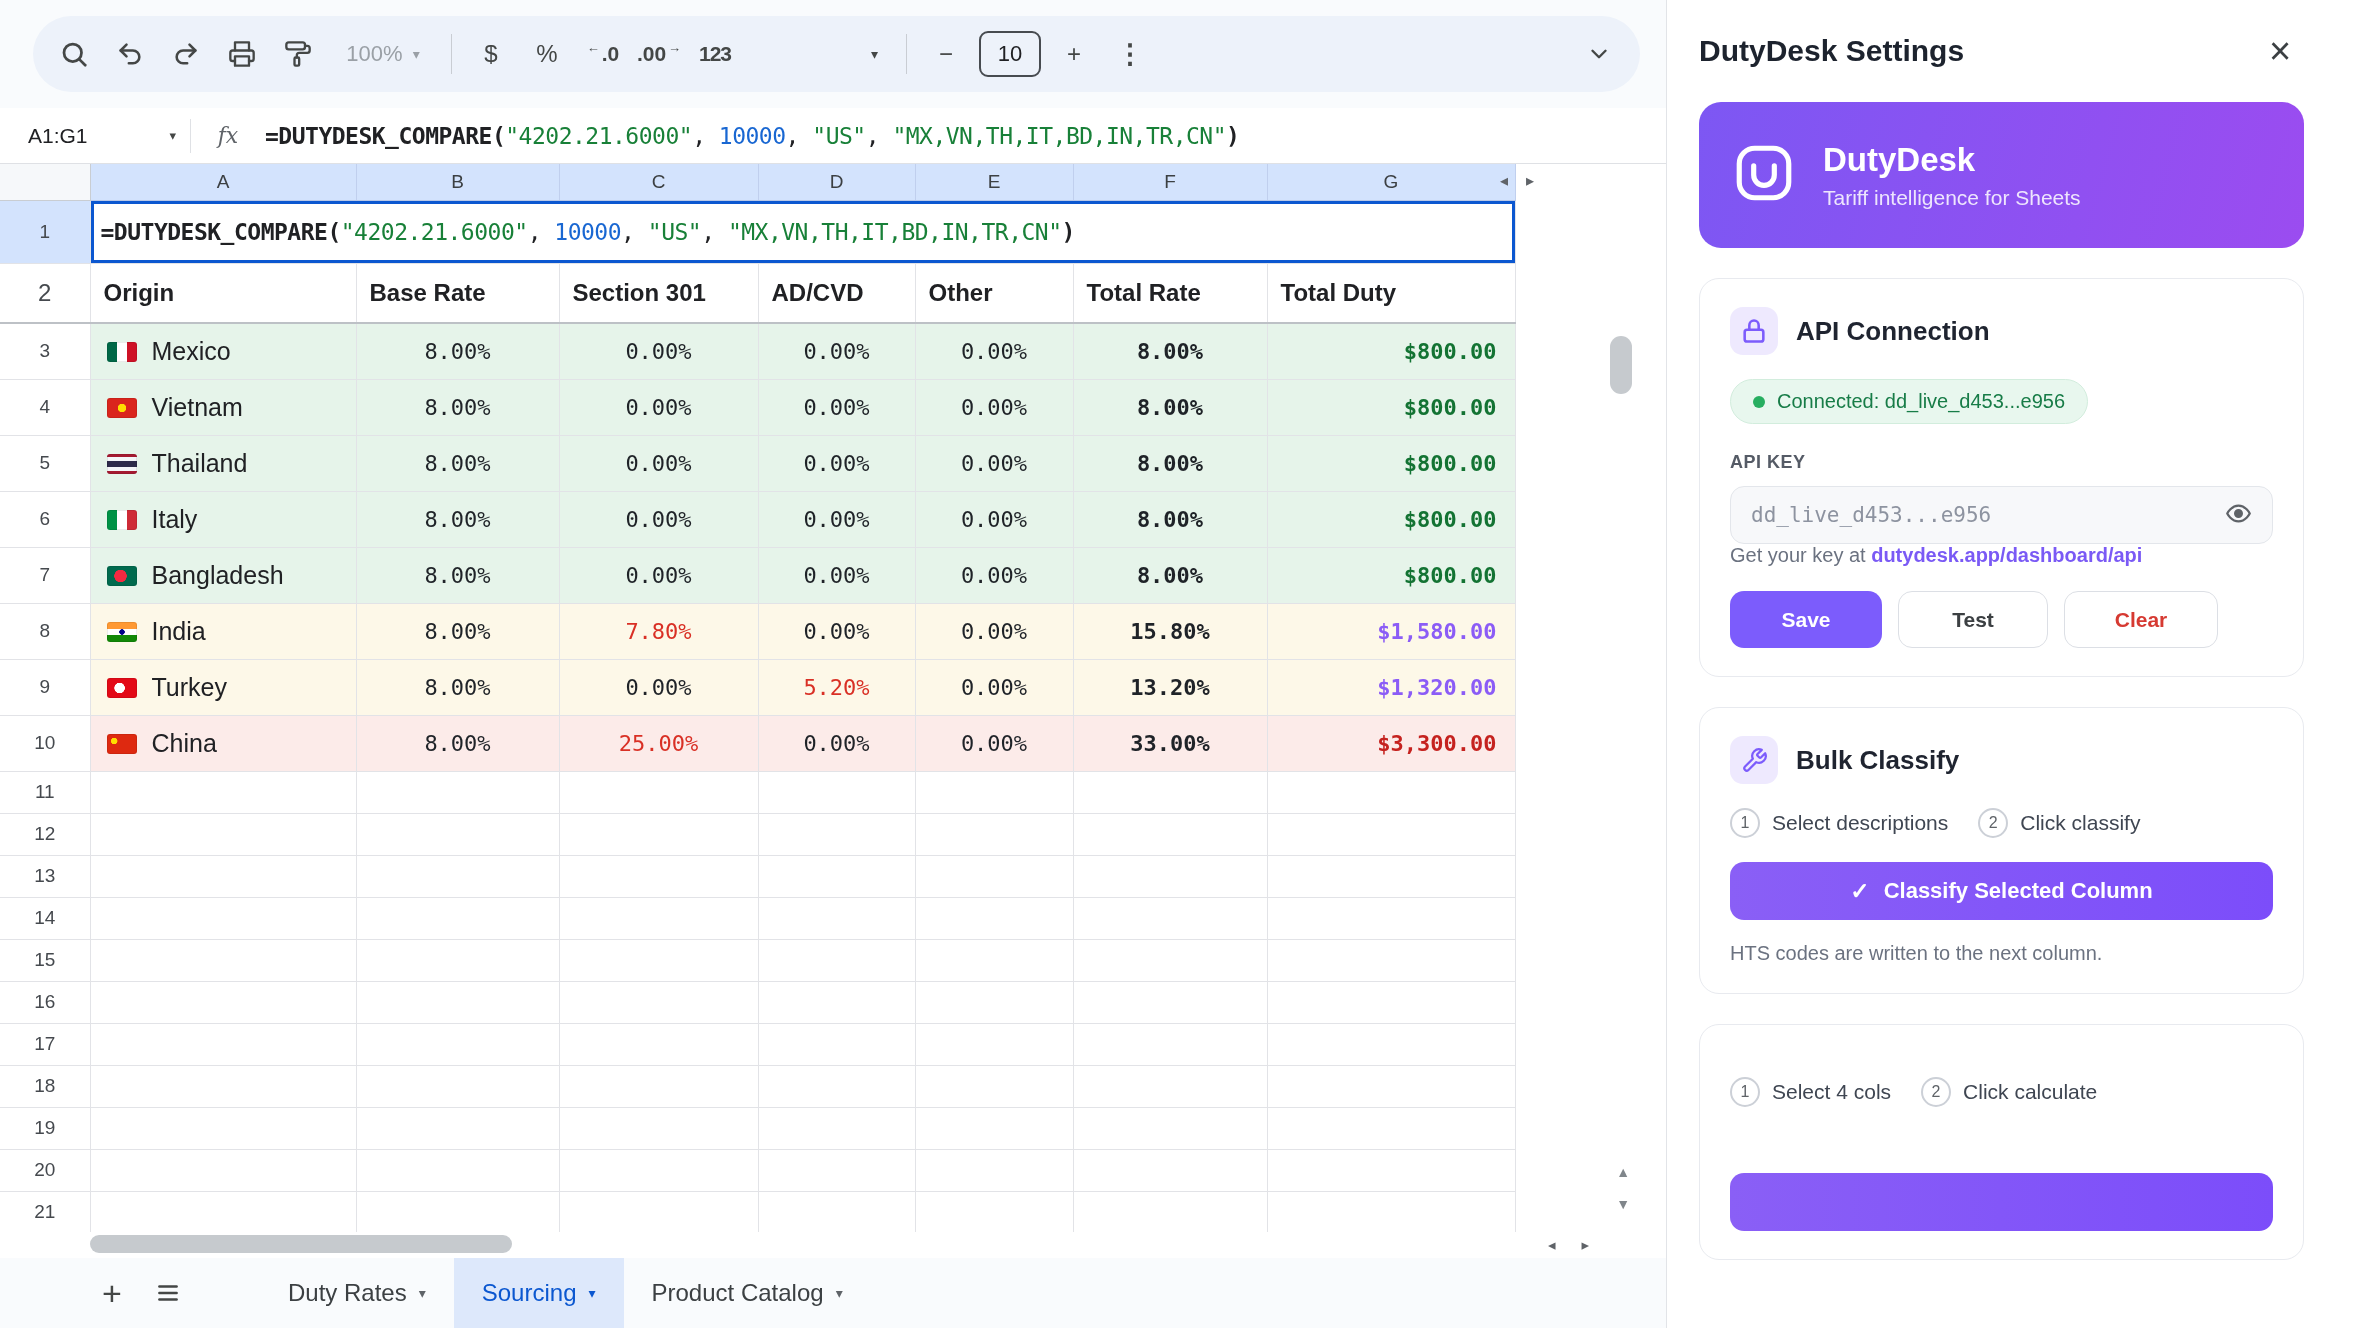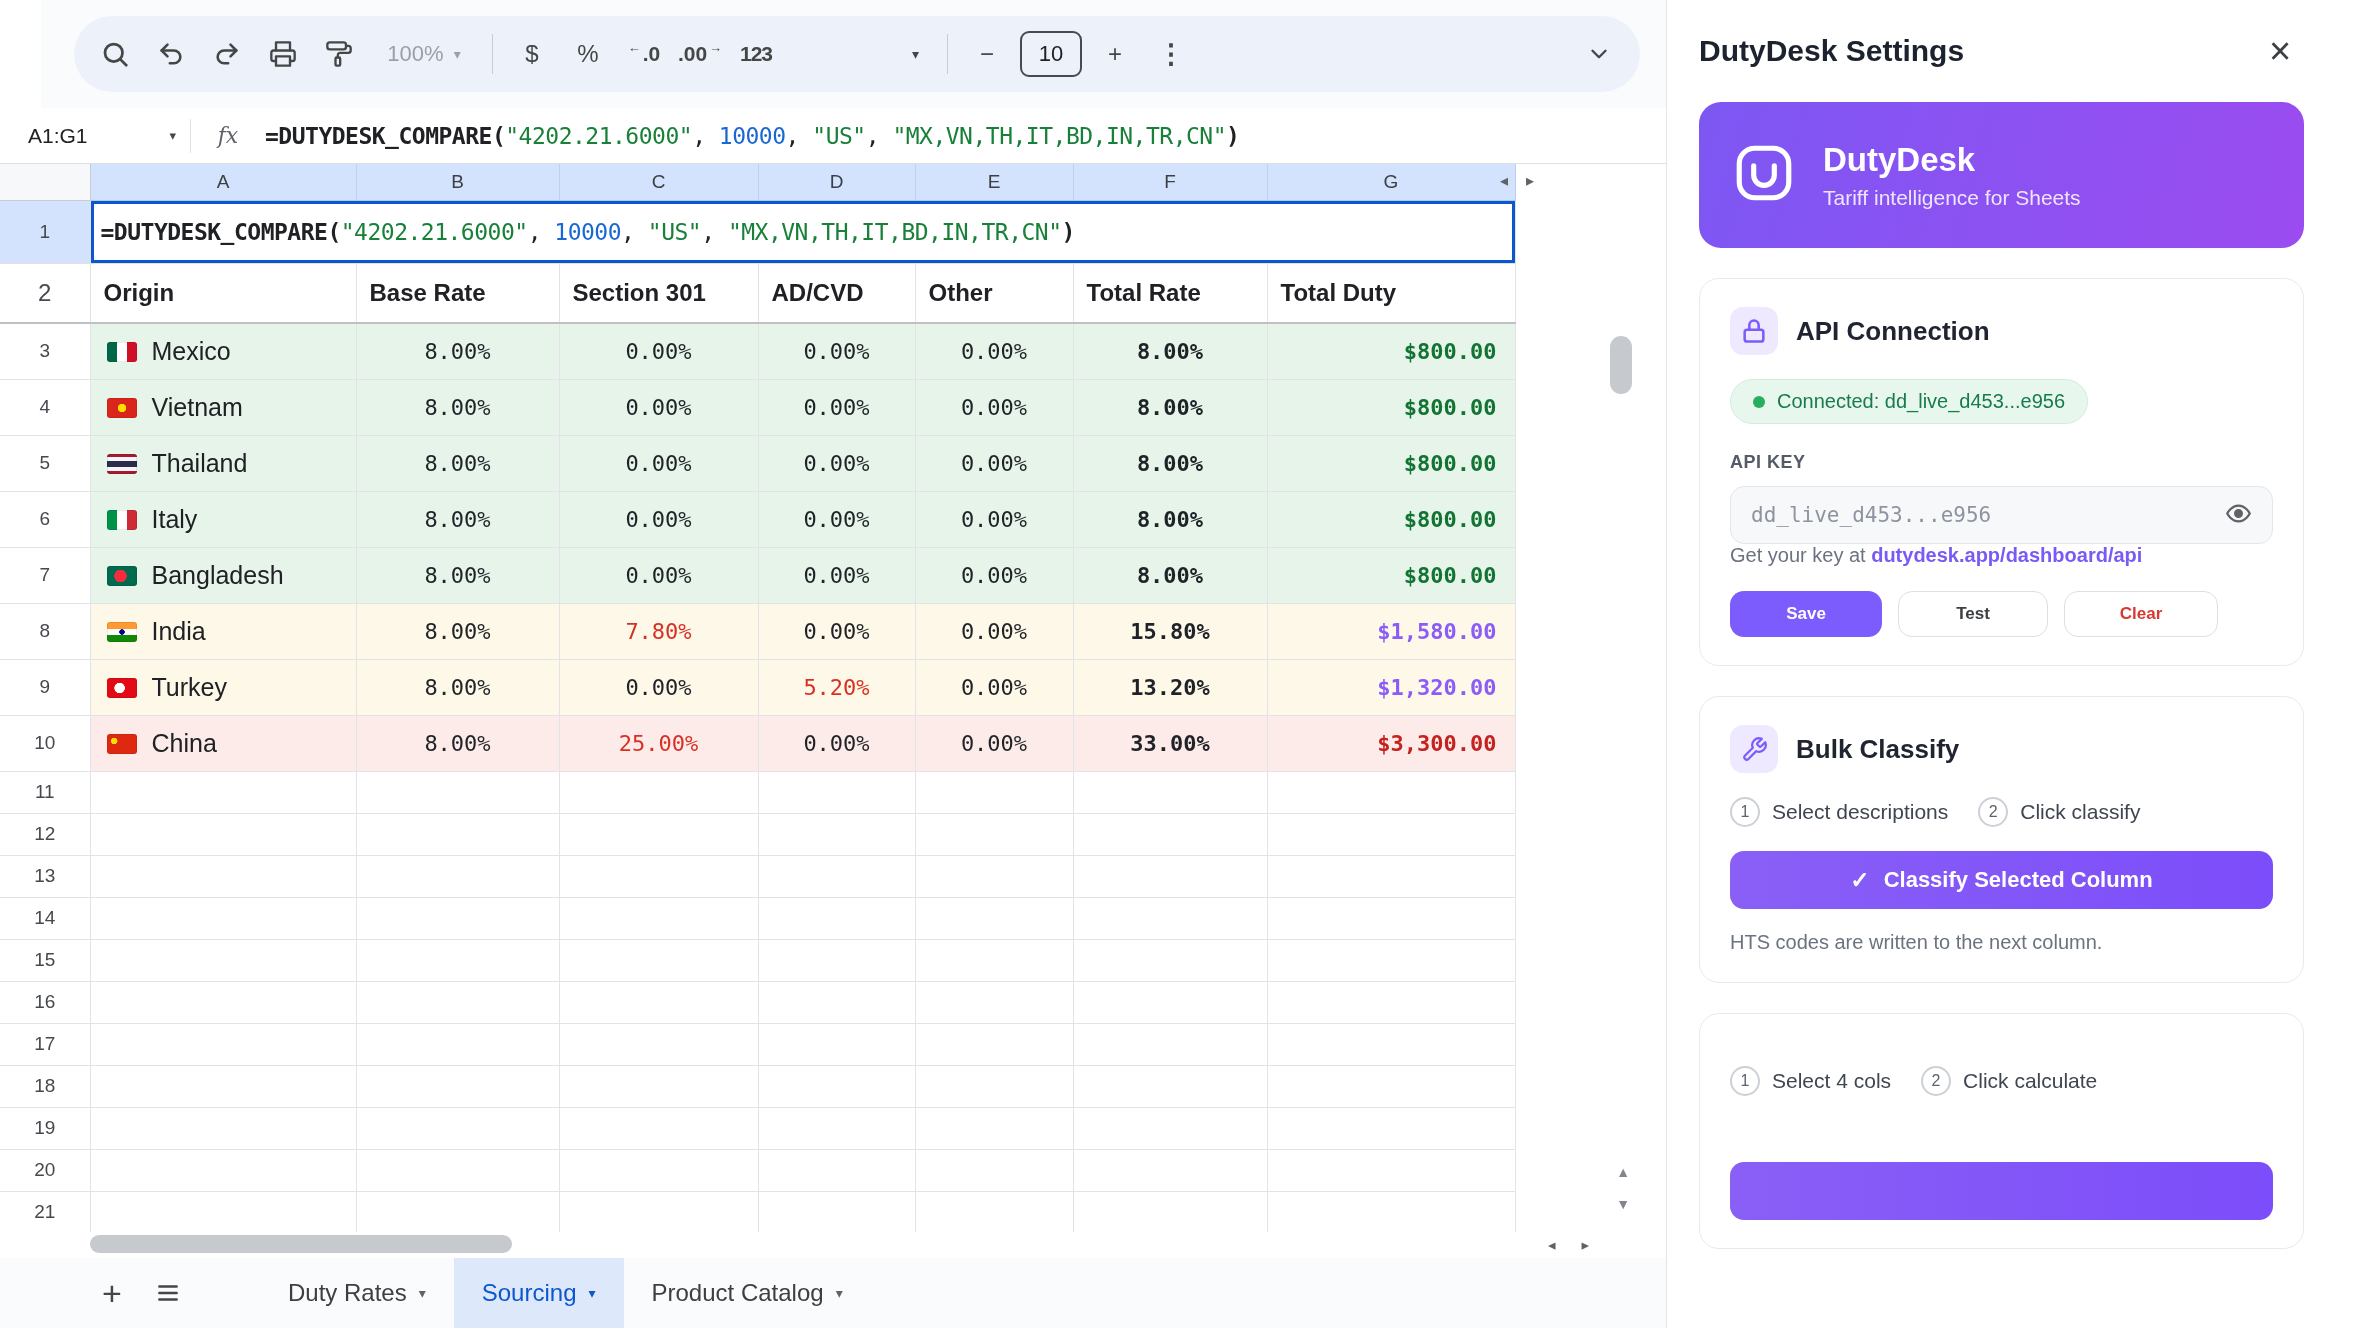--- a/index.html
+++ b/index.html
@@ -1,21 +1,21 @@
 <!DOCTYPE html>
 <html><head>
 <meta charset="utf-8">
 <style>
   * { margin:0; padding:0; box-sizing:border-box; }
   html,body { width:2360px; height:1328px; overflow:hidden; font-family:"Liberation Sans",sans-serif; background:#fff; color:#202124; }
   .app { display:flex; width:2360px; height:1328px; }
   .main { width:1666px; min-width:1666px; display:flex; flex-direction:column; background:#fff; }
 
   
-  .toolbar { height:108px; background:#f9fbfd; display:flex; align-items:center; padding:0 26px 0 33px;margin-left:41px; }
+  .toolbar { height:108px; background:#f9fbfd; display:flex; align-items:center; padding:0 26px 0 33px; }
   .pill { flex:1; height:76px; background:#edf2fa; border-radius:38px; display:flex; align-items:center; padding:0 14px; gap:2px; }
   .tbtn { min-width:54px; height:54px; border-radius:27px; display:flex; align-items:center; justify-content:center; color:#444746; cursor:pointer; }
   .tbtn svg { display:block; }
   .txt { font-size:24px; font-weight:500; }
   .dec { font-size:21px; font-weight:600; gap:2px; }
   .dec .mini { font-size:13px; transform:translateY(-7px); }
   .fmt123 { font-size:21px; font-weight:700; letter-spacing:-1px; }
   .zoom { width:112px; height:54px; display:flex; align-items:center; justify-content:center; gap:10px; color:#9aa0a6; font-size:22px; font-weight:500; }
   .zoom .arr, .fontsel .arr { font-size:14px; color:#9aa0a6; }
   .fontsel { width:150px; height:54px; display:flex; align-items:center; justify-content:flex-end; padding-right:16px; }
@@ -103,21 +103,21 @@
   .tile-red { background:#fde9e7; }
   .card-title { font-size:26px; font-weight:700; color:#1f2430; }
   .status-pill { margin-top:24px; display:inline-flex; align-items:center; gap:12px; padding:10px 22px; border-radius:999px; background:#e8f7ee; border:1px solid #d2eddd; color:#177c47; font-size:20px; }
   .dot { width:12px; height:12px; background:#27ae60; border-radius:50%; }
   .keylabel { margin-top:28px; font-size:18px; font-weight:700; color:#555b66; letter-spacing:.5px; }
   .keyinput { margin-top:13px; height:58px; background:#f7f8fa; border:1px solid #e3e6eb; border-radius:14px; display:flex; align-items:center; justify-content:space-between; padding:0 20px; }
   .keytext { font-family:"DejaVu Sans Mono","Liberation Mono",monospace; font-size:21px; color:#8d93a0; }
   .hint { font-size:20px; color:#6b7280; }
   .hintlink { color:#7a5af5; font-weight:700; cursor:pointer; }
   .btnrow { margin-top:24px; display:flex; gap:16px; }
-  .btn { height:46px; border-radius:14px; font-size:17px; display:flex; align-items:center; justify-content:center; cursor:pointer; }
+  .btn { height:57px; border-radius:14px; font-size:21px; display:flex; align-items:center; justify-content:center; cursor:pointer; }
   .btn-save { width:152px; background:#7c5cfc; color:#fff; font-weight:700; }
   .btn-test { width:150px; background:#fff; border:1px solid #dcdfe5; color:#3c4043; font-weight:600; }
   .btn-clear { width:154px; background:#fff; border:1px solid #dcdfe5; color:#d63a32; font-weight:600; }
   .steps { margin-top:24px; display:flex; align-items:center; gap:12px; font-size:21px; color:#3f4652; }
   .stepnum { width:30px; height:30px; min-width:30px; border-radius:50%; border:2px solid #ccd0d7; color:#5f6368; font-size:16px; display:flex; align-items:center; justify-content:center; }
   .stepgap { margin-left:18px; }
   .big-btn { margin-top:24px; height:58px; width:100%; border-radius:14px; background:linear-gradient(90deg,#8a5ff6,#7c4dfa); color:#fff; font-size:22px; font-weight:700; display:flex; align-items:center; justify-content:center; gap:14px; cursor:pointer; }
   .big-btn .chk { font-size:23px; }
   .big-btn.sliver { margin-top:66px; }
   .note { margin-top:22px; font-size:20px; color:#6b7280; }

